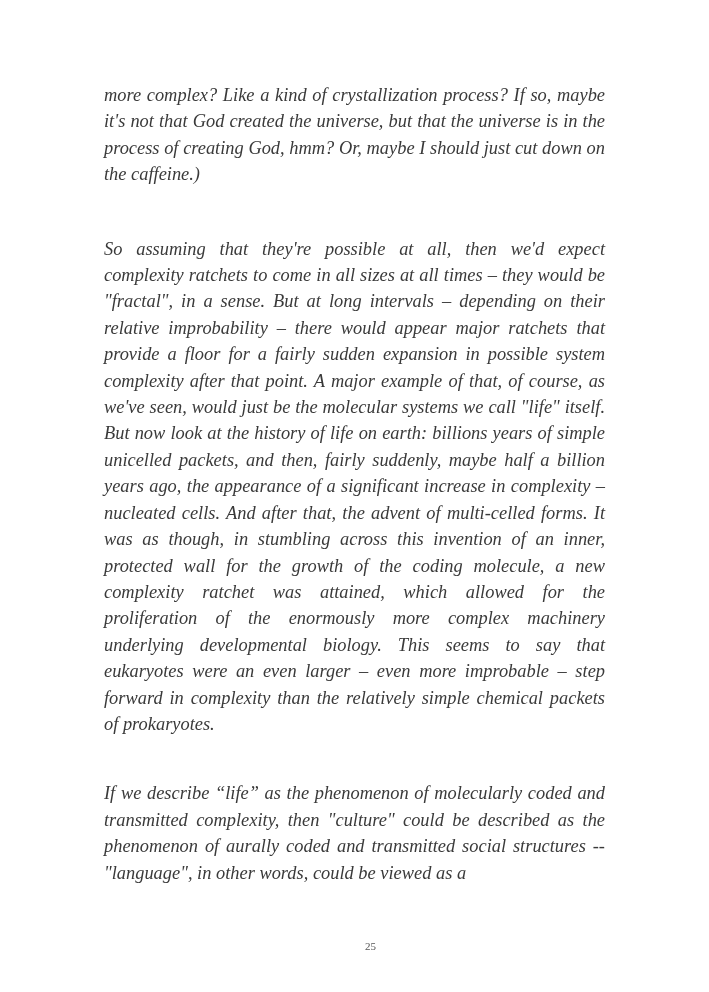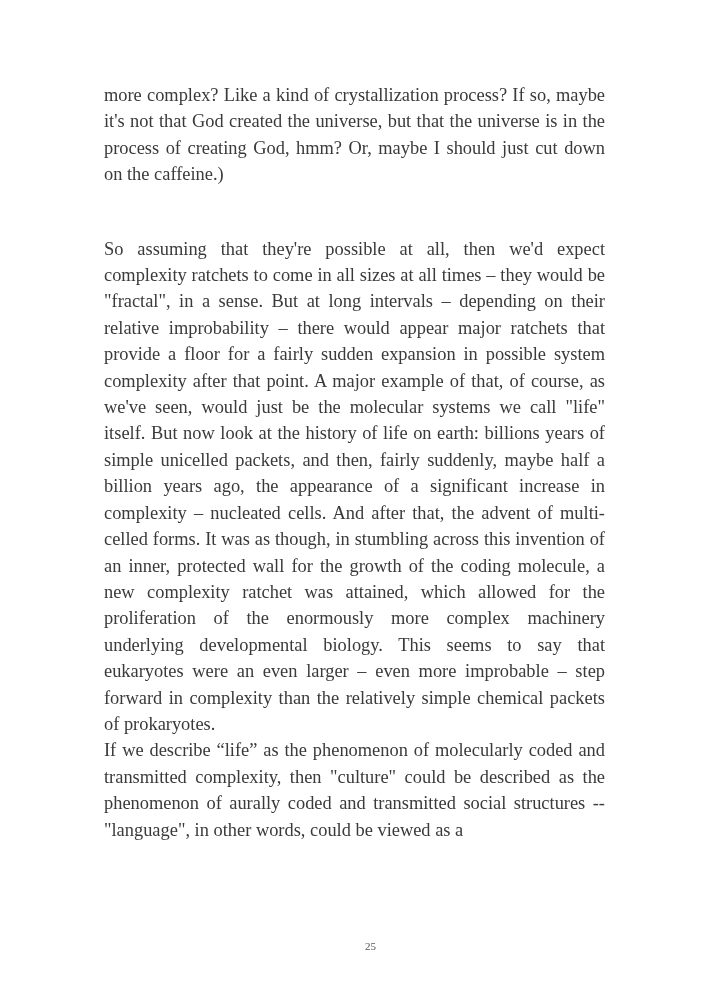--- a/index.html
+++ b/index.html
@@ -20,24 +20,25 @@
       width: 501px;
       font-family: "Liberation Serif", "DejaVu Serif", serif;
       font-size: 18.4px;
       line-height: 26.4px;
       color: #3a3a3a;
       text-align: justify;
     }
     .para {
       margin: 0;
       padding: 0;
+      font-style: italic;
     }
     .para.p1 { }
     .para.p2 { margin-top: 48px; }
-    .para.p3 { }
+    .para.p3 { margin-top: 43px; }
     .page-number {
       position: absolute;
       left: 16px;
       width: 709px;
       top: 940px;
       text-align: center;
       font-family: "Liberation Serif", "DejaVu Serif", serif;
       font-size: 11px;
       color: #555555;
     }

